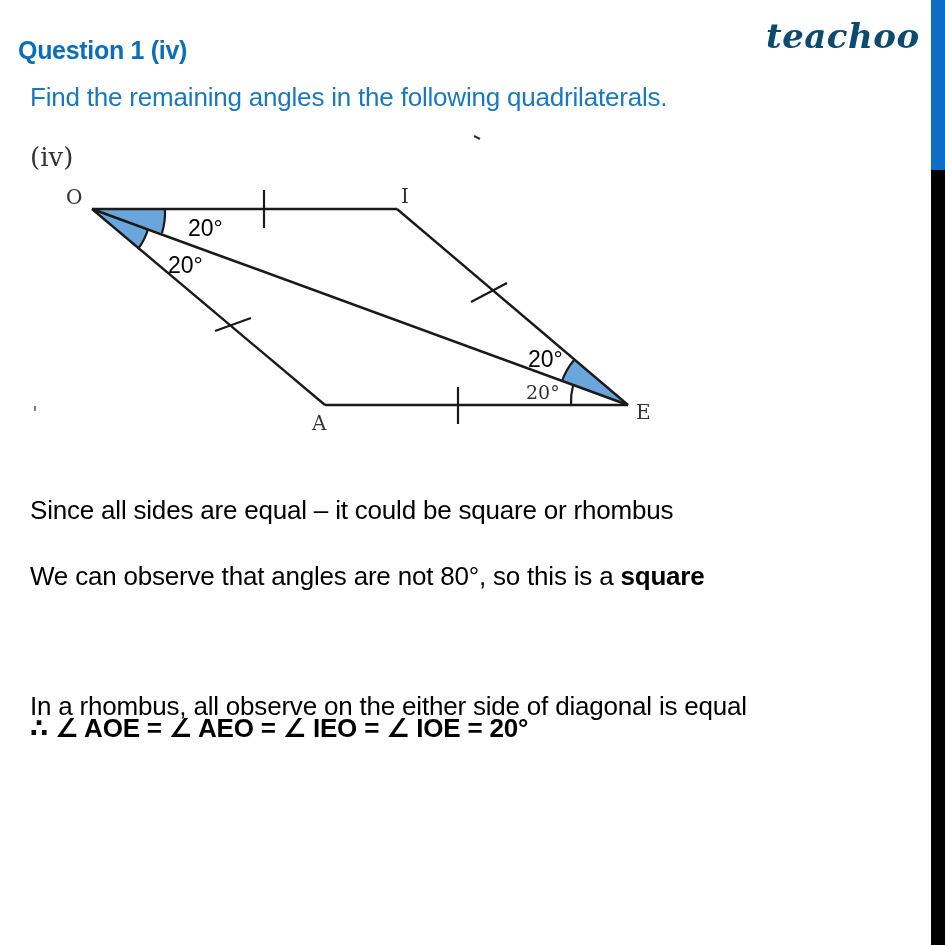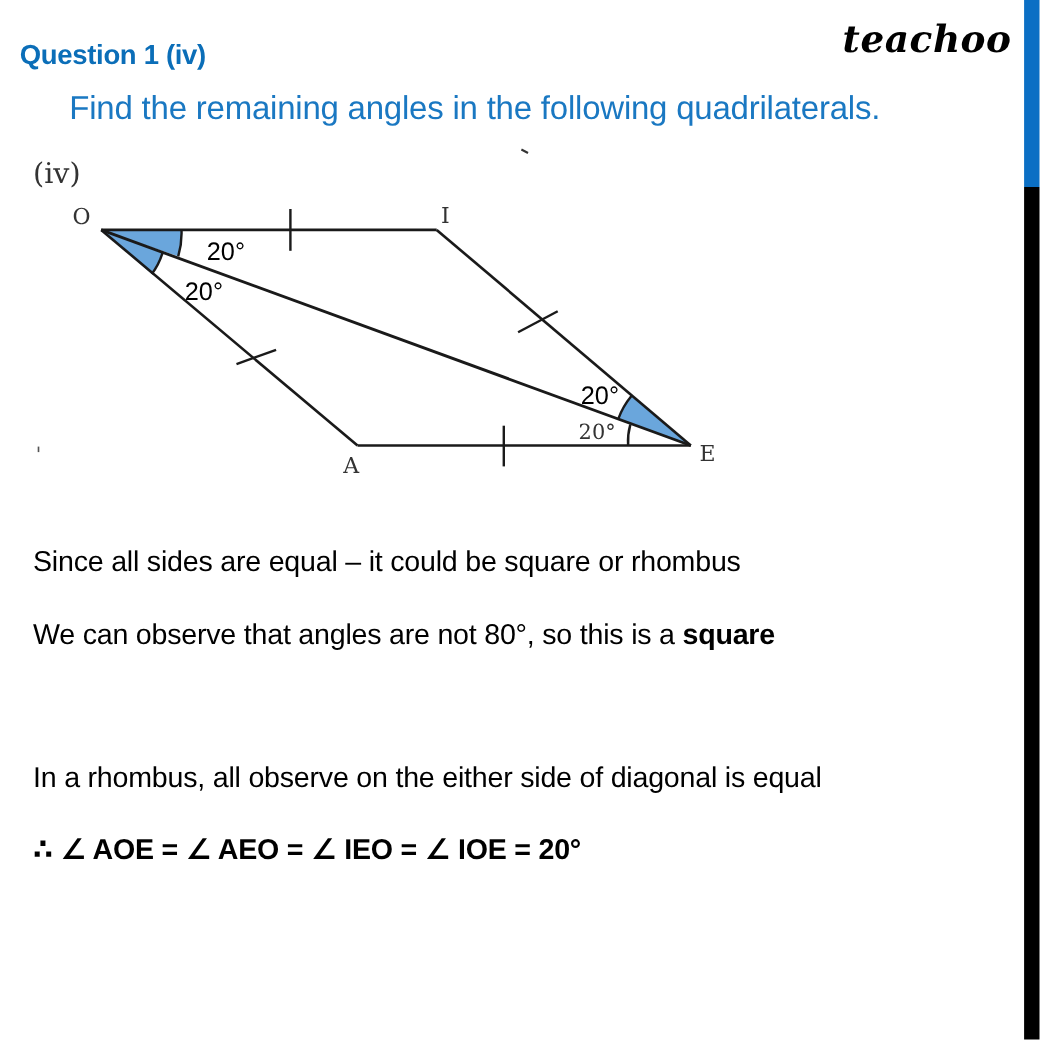--- a/index.html
+++ b/index.html
@@ -1,31 +1,31 @@
 <!DOCTYPE html>
 <html><head>
 <meta charset="utf-8">
 <style>
   html, body { margin:0; padding:0; }
   body { width:945px; height:945px; background:#ffffff; position:relative; overflow:hidden;
          font-family:"Liberation Sans", "DejaVu Sans", sans-serif; color:#000; }
   .abs { position:absolute; }
   .q-title { left:18px; top:22px; font-size:25px; font-weight:bold; color:#0b6eb8; letter-spacing:-0.3px;margin-top:14px; }
   .brand { left:766px; top:16px; font-family:"DejaVu Serif", serif; font-style:italic; font-weight:bold;
-           font-size:34px; color:#000000; letter-spacing:0.5px; }
-  .prompt { left:30px; top:82px; font-size:30px; color:#1a78c2; letter-spacing:-0.2px;margin-left:33px; }
+           font-size:34px; color:#0c4a6e; letter-spacing:0.5px; }
+  .prompt { left:30px; top:82px; font-size:26px; color:#1a78c2; letter-spacing:-0.2px; }
   .side-bar-blue { left:931px; top:0; width:14px; height:170px; background:#0b6fc4; }
   .side-bar-black { left:931px; top:170px; width:14px; height:775px; background:#000; }
   .figure { left:0; top:130px; width:700px; height:320px; }
   .fig-label { font-family:"DejaVu Serif", "Liberation Serif", serif; fill:#333; }
   .body-line { left:30px; font-size:26px; color:#000; letter-spacing:-0.2px; white-space:nowrap; }
   .l1 { top:495px; }
   .l2 { top:561px; }
   .l3 { top:691px; }
-  .l4 { top:757px; font-weight:bold;text-align:center; }
+  .l4 { top:713px; font-weight:bold;text-align:center; }
   b { font-weight:bold; }
 </style>
 </head>
 <body>
 
 <div class="abs q-title">Question 1 (iv)</div>
 <div class="abs brand">teachoo</div>
 <div class="abs prompt">Find the remaining angles in the following quadrilaterals.</div>
 
 <div class="abs side-bar-blue"></div>

